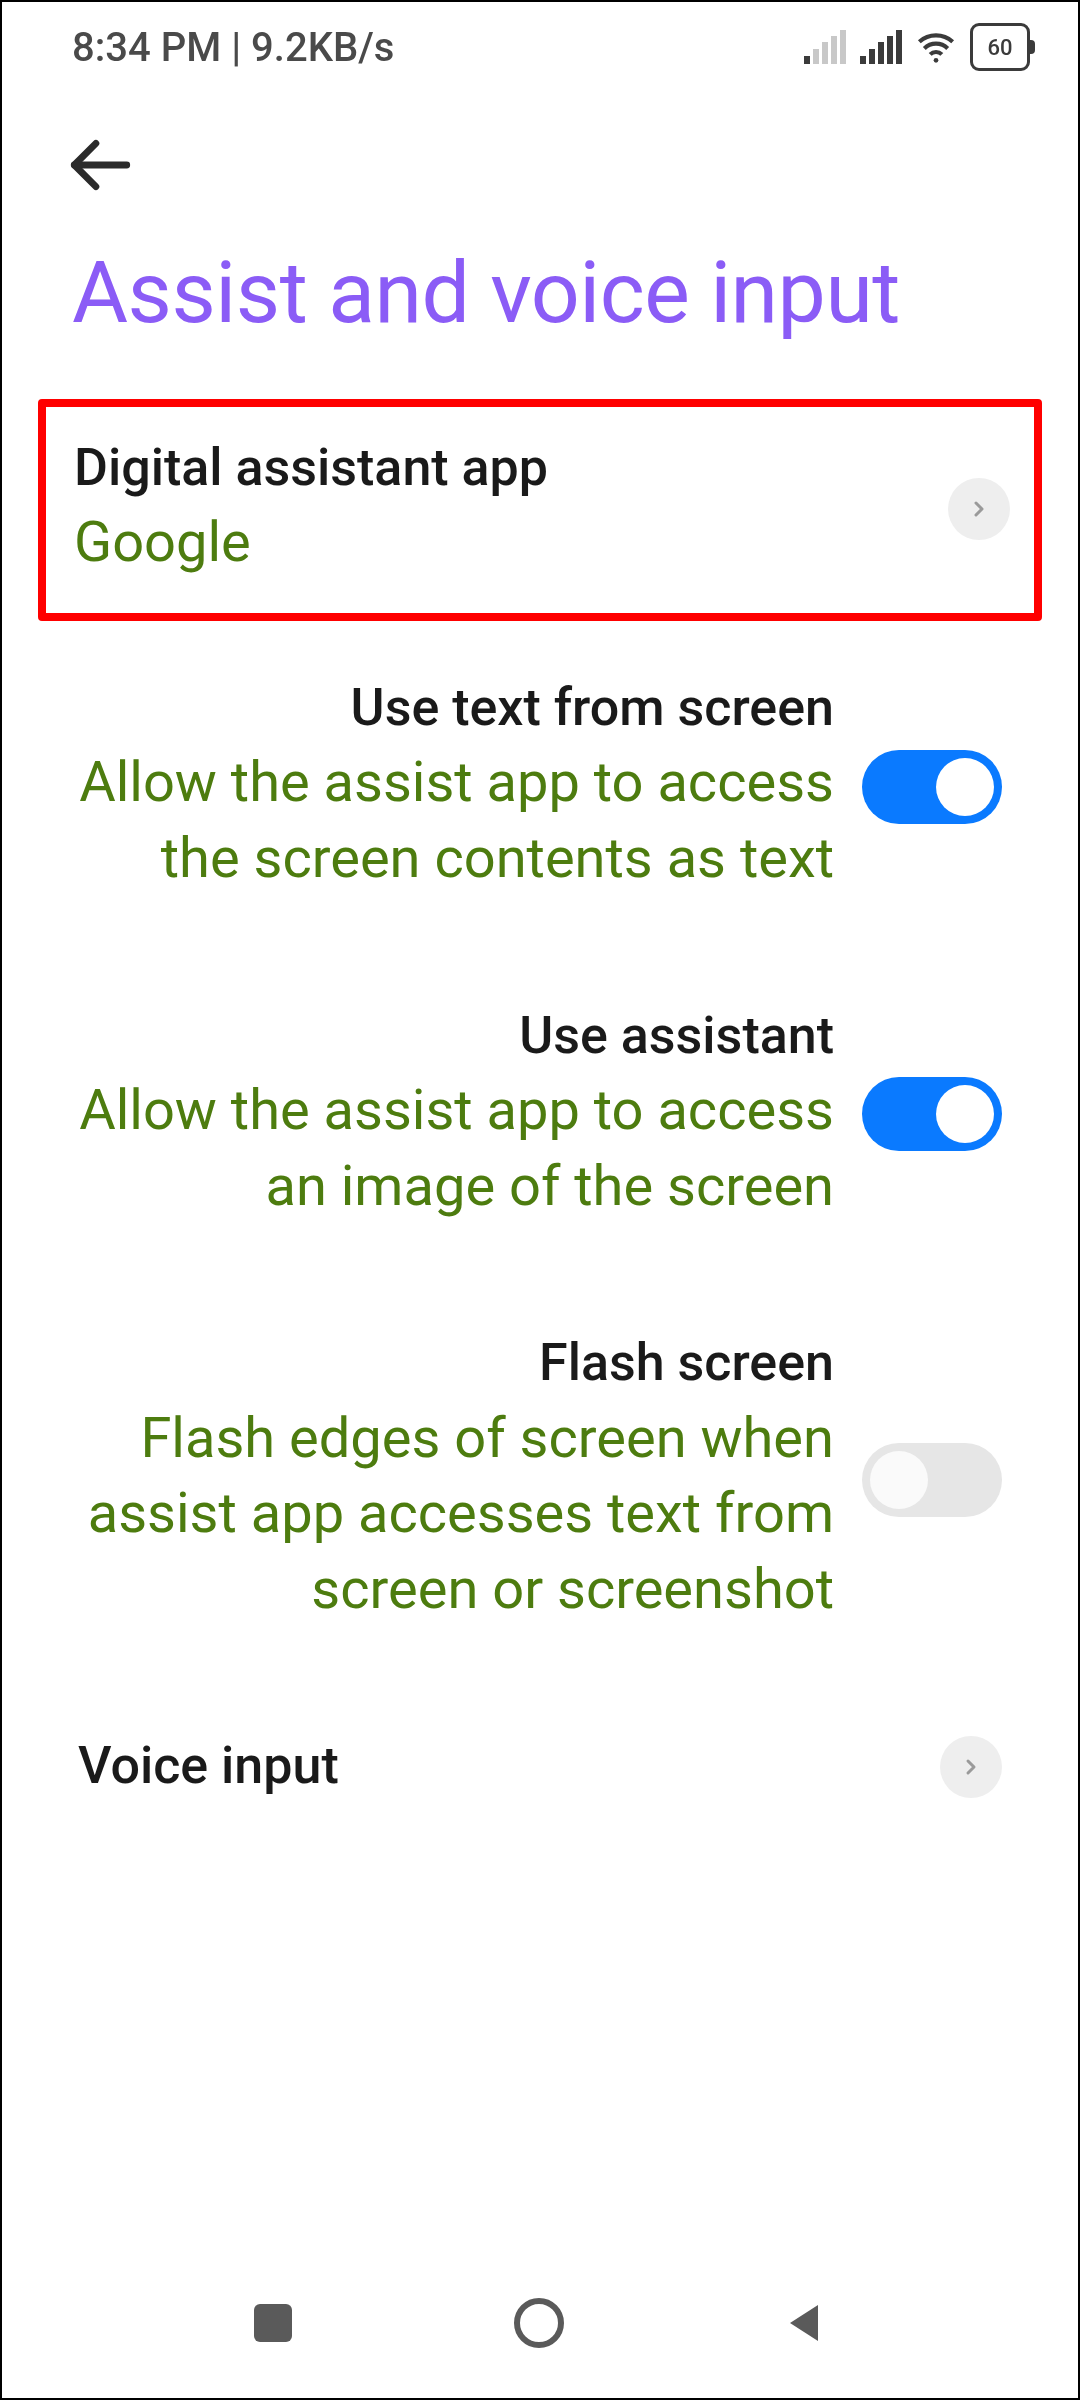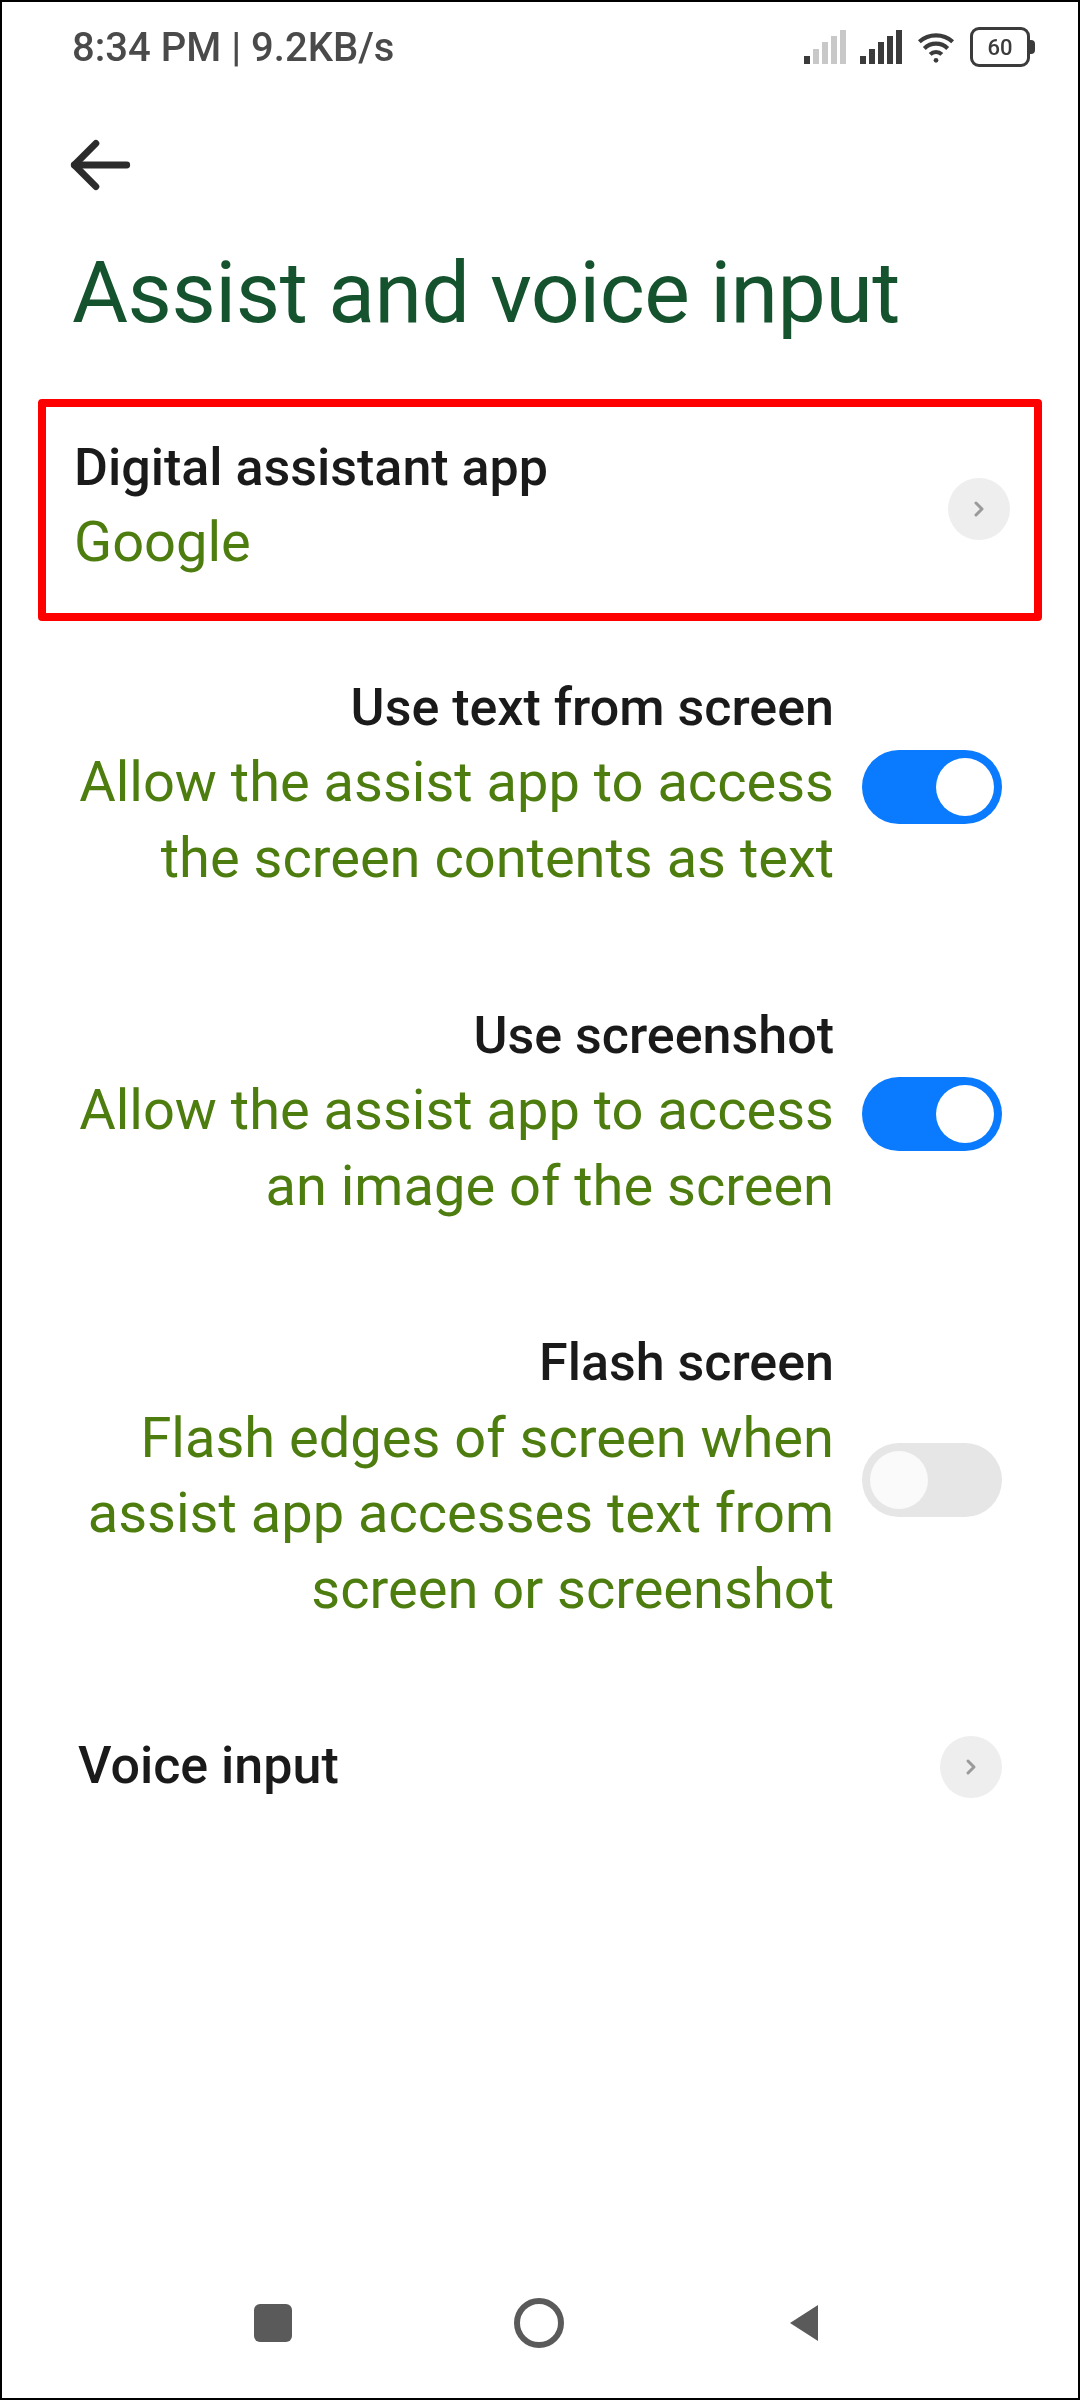--- a/index.html
+++ b/index.html
@@ -41,21 +41,21 @@
   }
   .signal-bars.weak span { background: #c8c8c8; }
   .signal-bars.weak span:nth-child(1) { background: #3b3b3b; }
   .signal-bars span:nth-child(1){height:8px}
   .signal-bars span:nth-child(2){height:15px}
   .signal-bars span:nth-child(3){height:22px}
   .signal-bars span:nth-child(4){height:28px}
   .signal-bars span:nth-child(5){height:34px}
   .wifi-icon svg { width: 40px; height: 40px; display:block; }
   .battery {
-    width: 60px; height: 40px;
+    width: 60px; height: 48px;
     border: 3px solid #3b3b3b;
     border-radius: 9px;
     position: relative;
     display: flex; align-items: center; justify-content: center;
     font-size: 22px; font-weight: 500;
     color: #3b3b3b;
   }
   .battery::after {
     content: "";
     position: absolute;
@@ -70,21 +70,21 @@
     height: 150px;
     display: flex;
     align-items: center;
     padding-left: 60px;
   }
   .back-arrow svg { width: 74px; height: 74px; }
   
   .page-title {
     font-size: 86px;
     font-weight: 400;
-    color: #14532d;
+    color: #8b5cf6;
     padding: 0 70px 60px 70px;
     letter-spacing: -0.5px;
   }
   
   .list { padding: 0 40px; }
   .item {
     position: relative;
     padding: 38px 36px 40px 36px;
     display: flex;
     align-items: center;
@@ -220,21 +220,21 @@
       <div class="title">Use text from screen</div>
       <div class="subtitle">Allow the assist app to access the screen contents as text</div>
     </div>
     <div class="toggle on">
       <div class="thumb"></div>
     </div>
   </div>
 
   <div class="item spacer-after">
     <div class="text-col">
-      <div class="title">Use screenshot</div>
+      <div class="title">Use assistant</div>
       <div class="subtitle">Allow the assist app to access an image of the screen</div>
     </div>
     <div class="toggle on">
       <div class="thumb"></div>
     </div>
   </div>
 
   <div class="item spacer-after">
     <div class="text-col">
       <div class="title">Flash screen</div>

